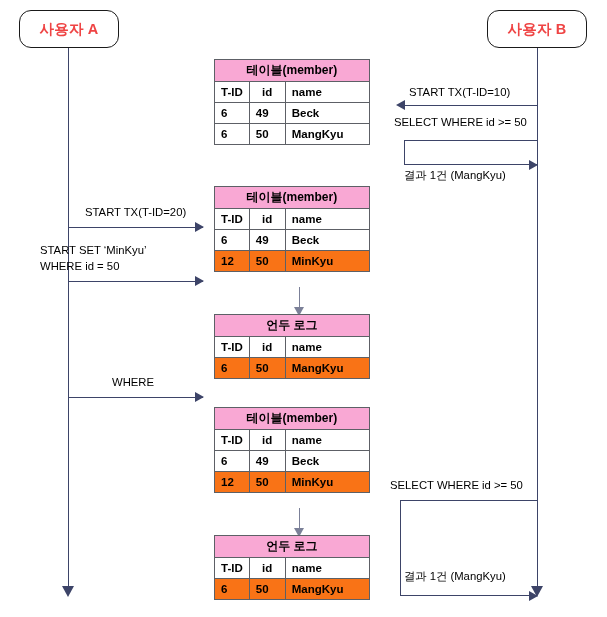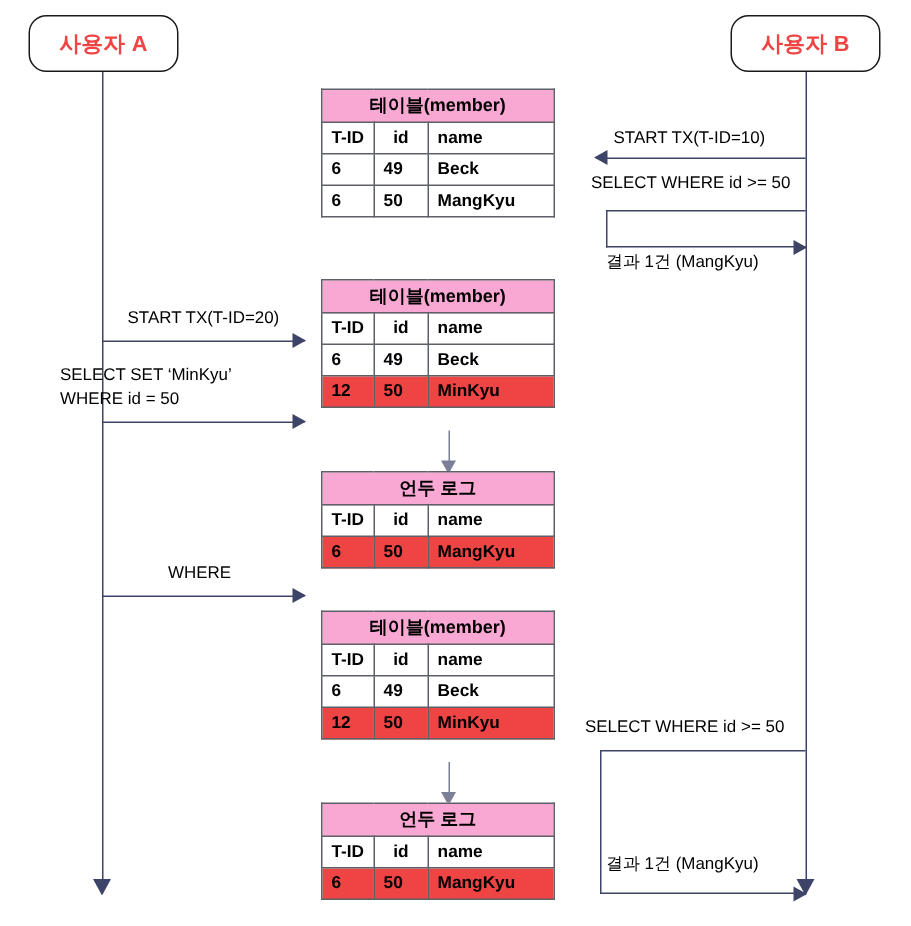--- a/index.html
+++ b/index.html
@@ -69,21 +69,21 @@
   }
   .tbl .caption-cell {
     background: #f9a8d4;
     text-align: center;
     font-size: 12px;
     height: 22px;
   }
   .tbl .col-tid { width: 25px; }
   .tbl .col-id  { width: 36px; text-align: center; }
   .tbl .col-name{ width: 84px; }
-  .tbl tr.hl td { background: #ef4444; }
+  .tbl tr.hl td { background: #f97316; }
 
   
   .vconn {
     position: absolute;
     width: 0;
     border-left: 1.6px solid #7b8098;
   }
   .vconn-head {
     position: absolute;
     width: 0; height: 0;
@@ -267,21 +267,21 @@
   <div class="msg-label" style="left:394px; top:115px;">SELECT WHERE id &gt;= 50</div>
   <div class="loop" style="left:404px; top:140px; width:133px; height:25px;"></div>
   <div class="arrowhead-right" style="left:529px; top:160px;"></div>
 
   <div class="msg-label" style="left:404px; top:168px;">결과 1건 (MangKyu)</div>
 
   <div class="msg-label" style="left:85px; top:205px;">START TX(T-ID=20)</div>
   <div class="msg-line" style="left:68px; top:227px; width:135px;"></div>
   <div class="arrowhead-right" style="left:195px; top:222px;"></div>
 
-  <div class="msg-label two-line" style="left:40px; top:243px;">SELECT SET ‘MinKyu’</div>
+  <div class="msg-label two-line" style="left:40px; top:243px;">START SET ‘MinKyu’</div>
   <div class="msg-label two-line" style="left:40px; top:259px;">WHERE id = 50</div>
   <div class="msg-line" style="left:68px; top:281px; width:135px;"></div>
   <div class="arrowhead-right" style="left:195px; top:276px;"></div>
 
   <div class="msg-label" style="left:112px; top:375px;">WHERE</div>
   <div class="msg-line" style="left:68px; top:397px; width:135px;"></div>
   <div class="arrowhead-right" style="left:195px; top:392px;"></div>
 
   <div class="msg-label" style="left:390px; top:478px;">SELECT WHERE id &gt;= 50</div>
   <div class="loop" style="left:400px; top:500px; width:137px; height:96px;"></div>

